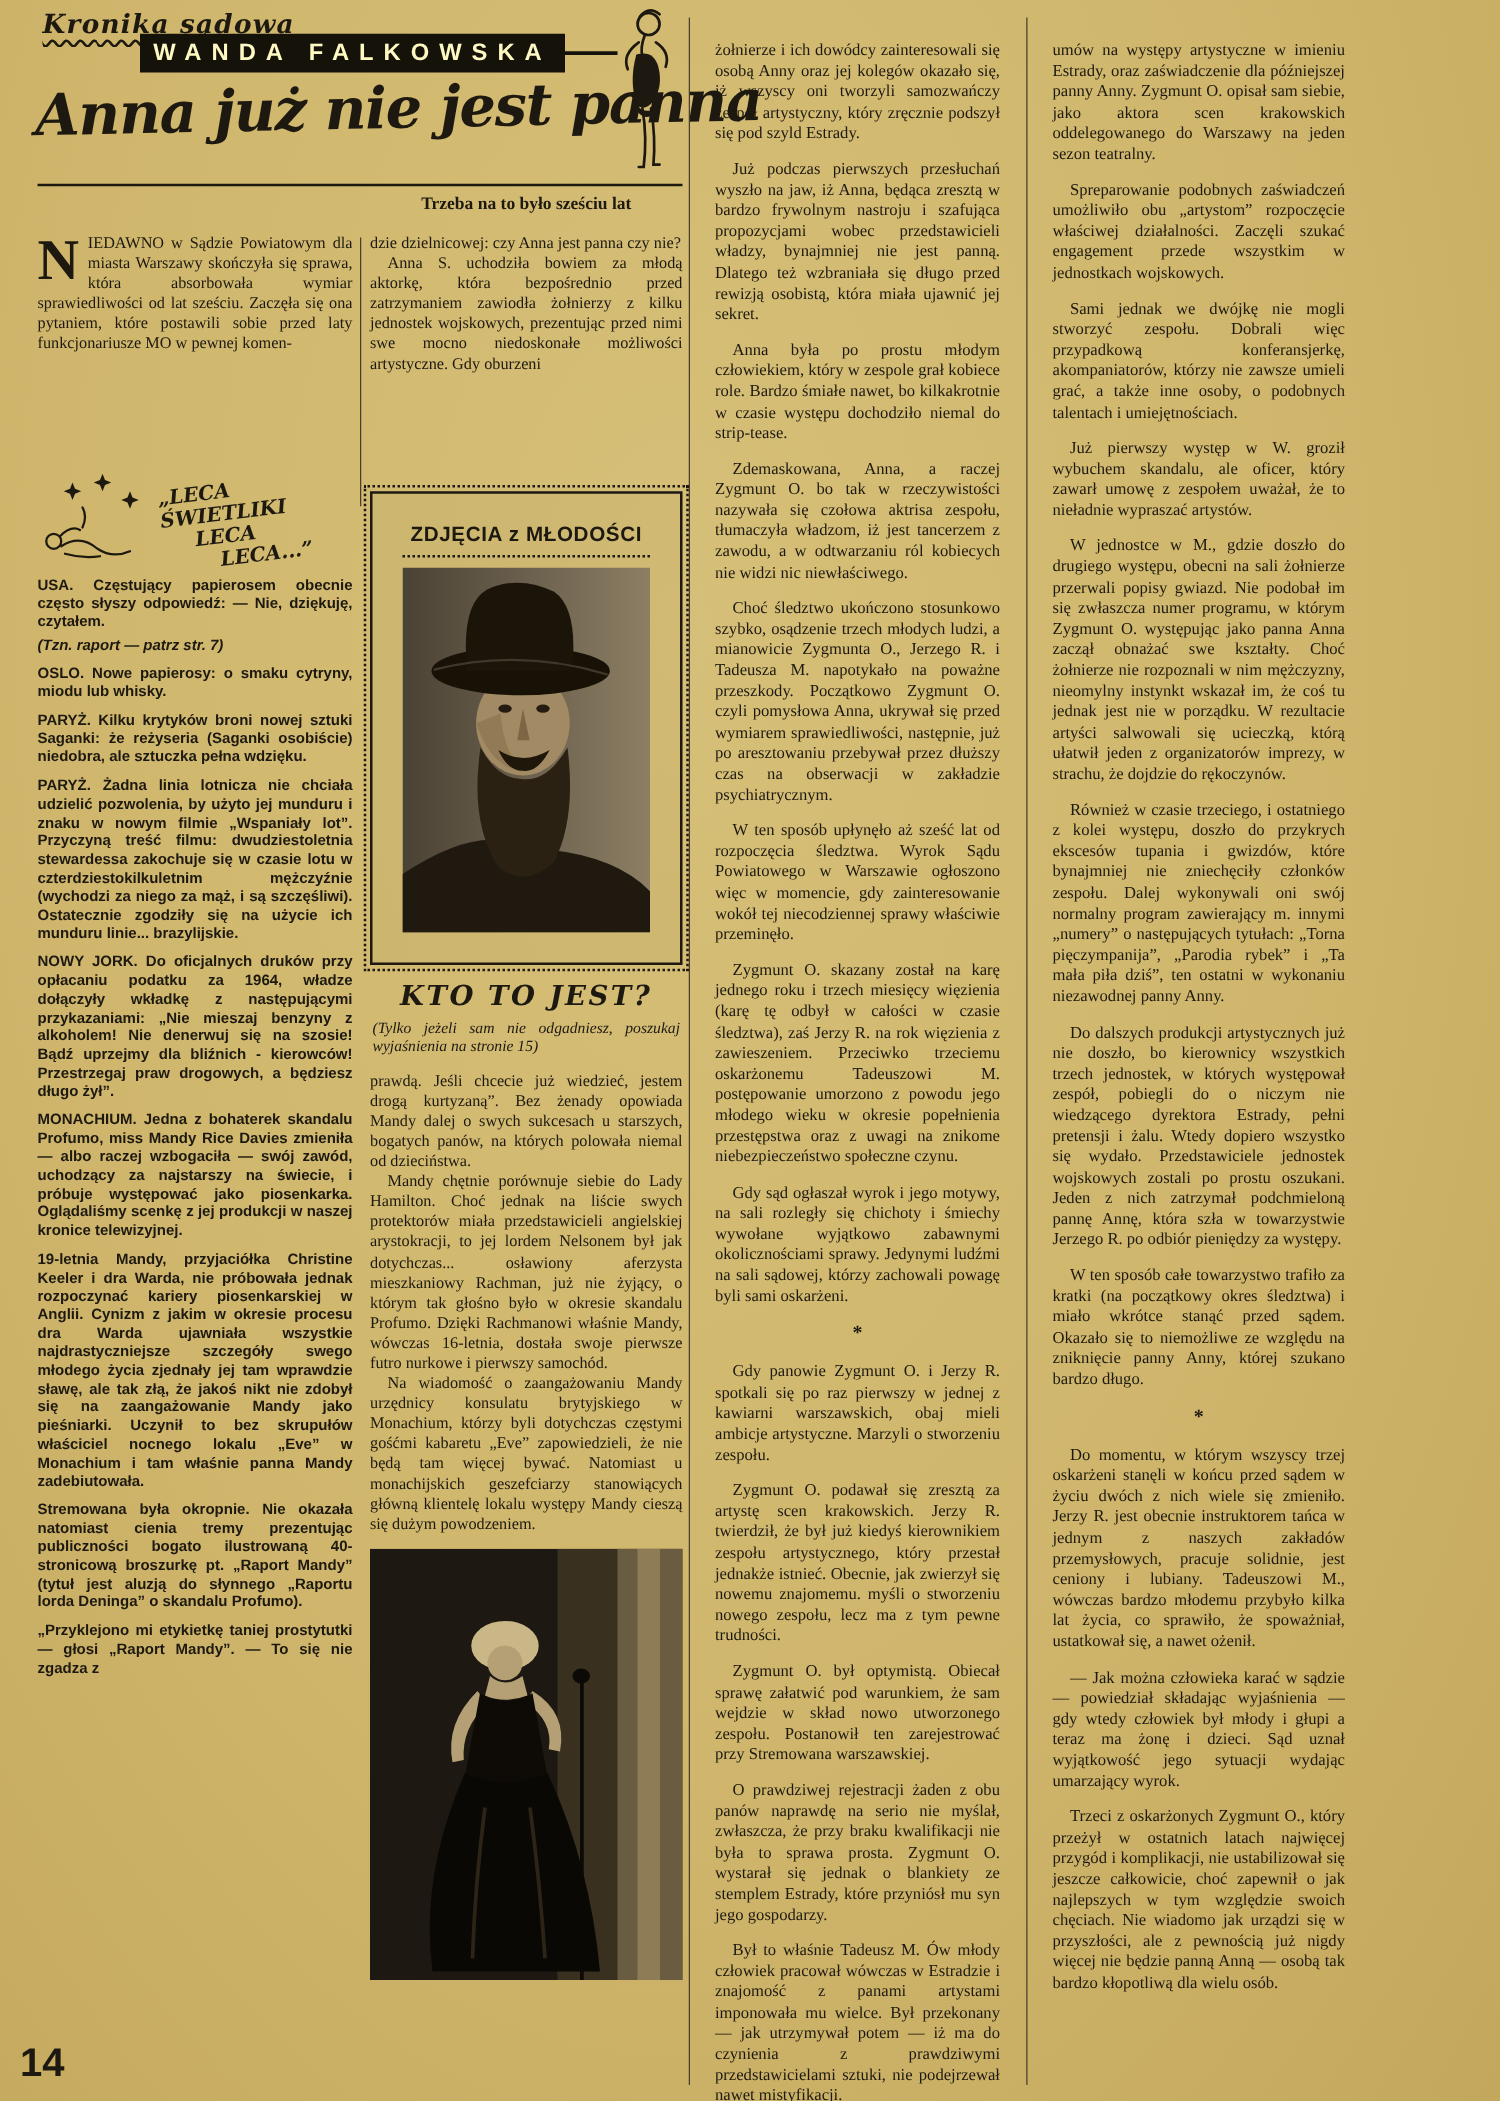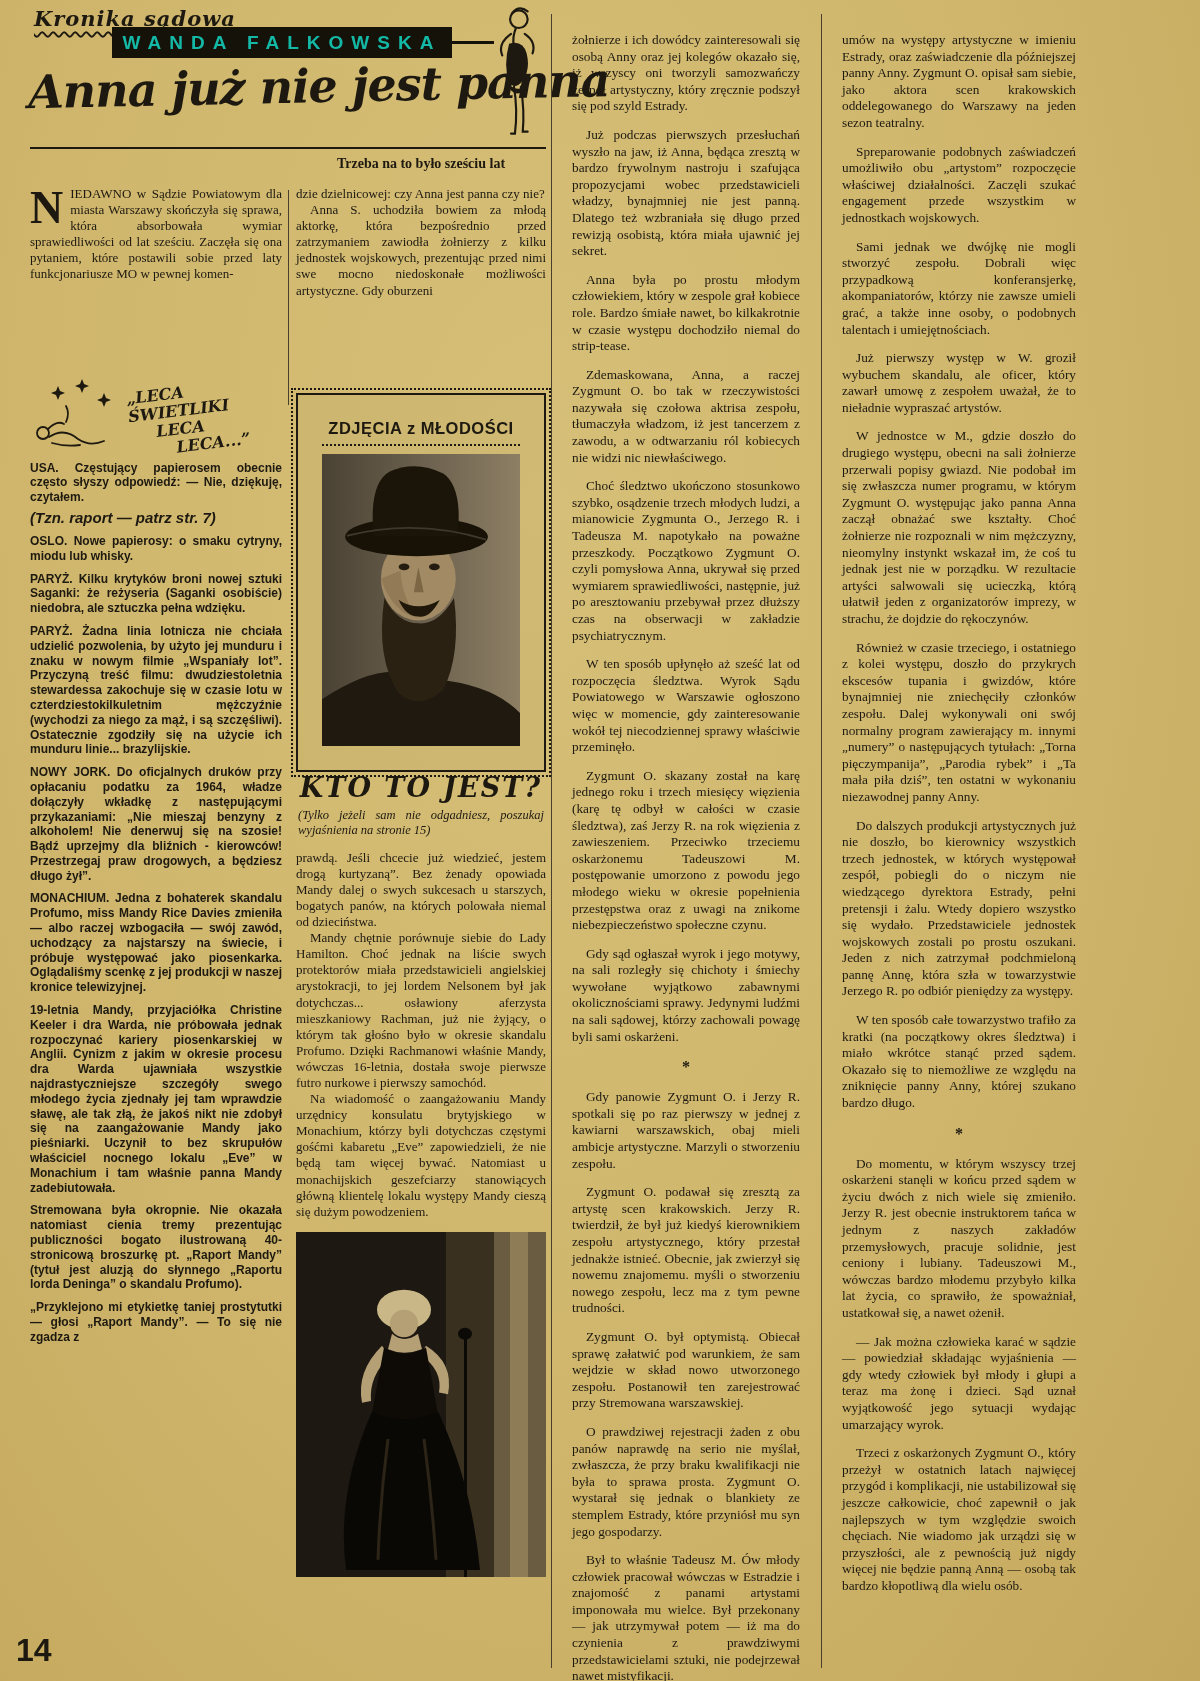--- a/index.html
+++ b/index.html
@@ -12,21 +12,21 @@
 
   
   .kicker{
     position:absolute; left:34px; top:6px;
     font-family:"DejaVu Serif", serif; font-style:italic; font-weight:bold;
     font-size:21px; letter-spacing:1px;
     text-decoration:underline wavy 1.5px; text-underline-offset:5px;
   }
   .banner{
     position:absolute; left:112px; top:27px; width:340px; height:31px;
-    background:#15120a; color:#14b8a6;
+    background:#15120a; color:#fef9c3;
     font-family:"Liberation Sans", sans-serif; font-weight:bold; font-size:19px;
     letter-spacing:8px; text-align:center; line-height:31px;
   }
   .banner-tail{ position:absolute; left:452px; top:41px; width:42px; height:3px; background:#15120a; }
   .cartoon{ position:absolute; left:468px; top:4px; width:88px; height:138px; }
   .title{
     position:absolute; left:28px; top:60px; width:500px;
     font-family:"DejaVu Serif", serif; font-style:italic; font-weight:bold;
     font-size:46px; letter-spacing:-1px; white-space:nowrap; transform:rotate(-1.2deg);
   }
@@ -67,38 +67,38 @@
     font-family:"DejaVu Serif", serif; font-style:italic; font-weight:bold;
     font-size:16px; transform:rotate(-7deg); margin-left:4px; line-height:18px;
   }
   .fc2{ padding-left:26px; } .fc3{ padding-left:44px; }
 
   .brief{
     font-family:"Liberation Sans", sans-serif; font-size:12px; line-height:14.8px;
     font-weight:700; text-align:justify; margin:0 0 8px;
   }
   .brief-note{
-    font-family:"Liberation Sans", sans-serif; font-size:15px; font-style:italic;
+    font-family:"Liberation Sans", sans-serif; font-size:12px; font-style:italic;
     font-weight:700; margin:-4px 0 8px;
   }
 
   
   .photobox{
     margin-top:94px; border:2px solid #1d1910; outline:2px dotted #1d1910;
     outline-offset:3px; padding:24px; background:rgba(30,22,8,0.03);
   }
   .pb-title{
     text-align:center; font-family:"Liberation Sans", sans-serif; font-weight:bold;
     font-size:16.5px; letter-spacing:.5px; border-bottom:2px dotted #1d1910;
     padding-bottom:6px; margin-bottom:8px;
   }
   .portrait{ display:block; width:100%; height:292px; }
   .kto{
-    text-align:center; font-family:"DejaVu Serif", serif;
-    font-style:italic; font-weight:bold; font-size:27px; letter-spacing:2px;
+    margin-top:12px; text-align:center; font-family:"DejaVu Serif", serif;
+    font-style:italic; font-weight:bold; font-size:22px; letter-spacing:2px;
   }
   .kto-note{
     margin:5px 2px 12px; font-style:italic; font-size:12.5px; line-height:15px;
     text-align:justify;
   }
   .stage{ display:block; width:100%; height:345px; margin-top:12px; }
 
   .pagenum{
     position:absolute; left:16px; top:1632px;
     font-family:"Liberation Sans", sans-serif; font-weight:bold; font-size:32px;

